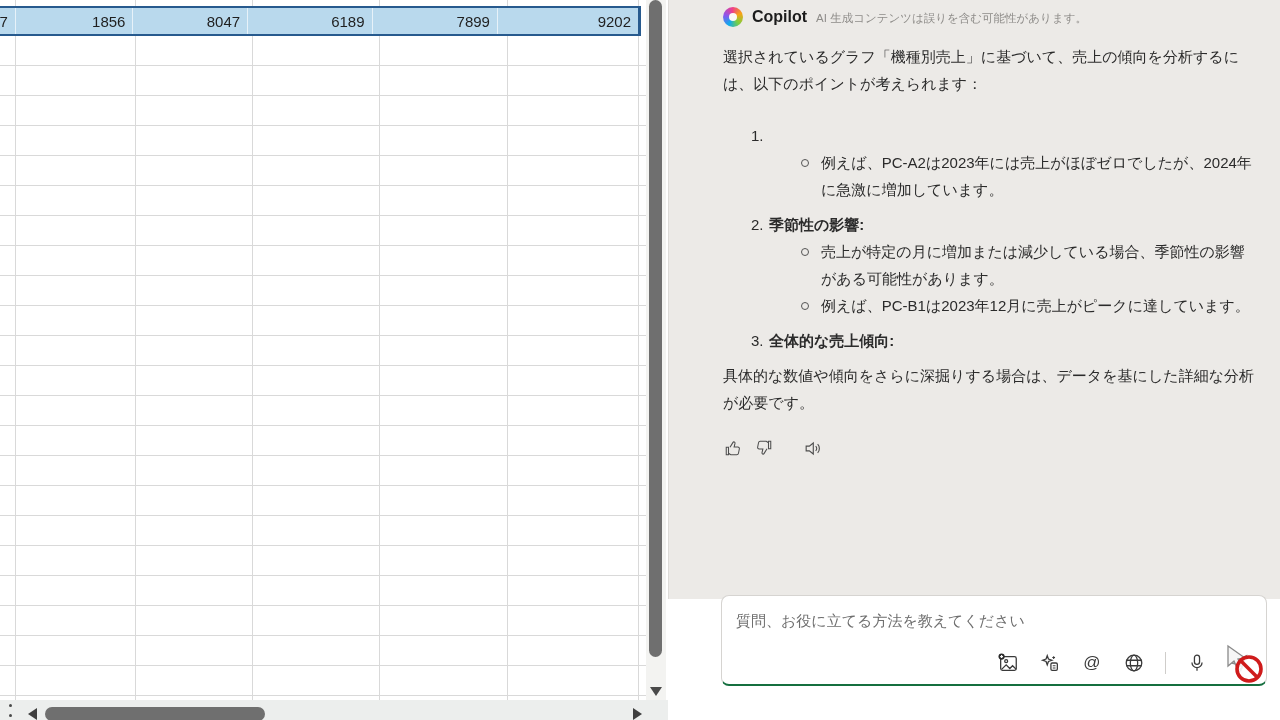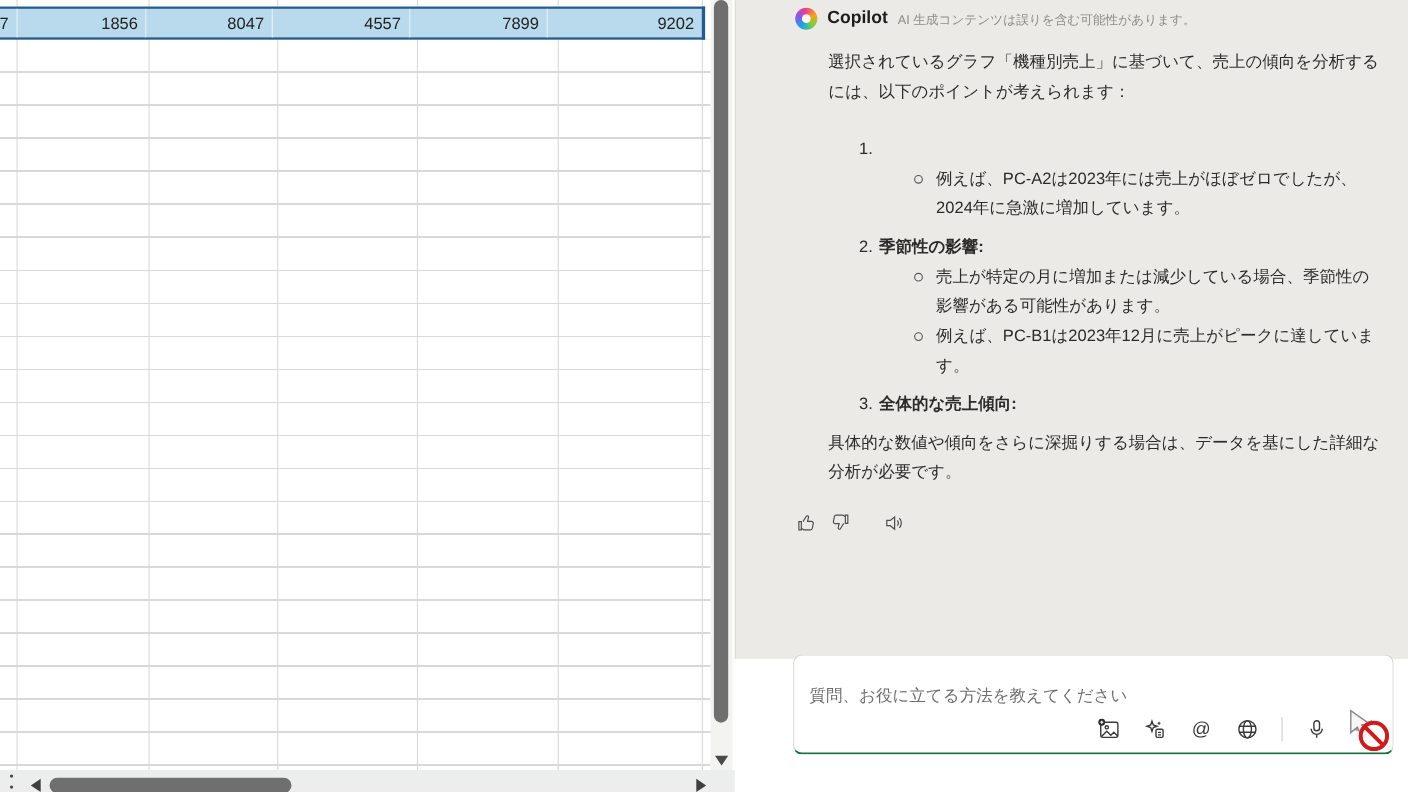--- a/index.html
+++ b/index.html
@@ -38,21 +38,21 @@
   
   .panel { position:absolute; left:668px; top:0; width:612px; height:599px; background:#eceae7;
            border-left:1px solid #dddbd8; color:#2a2a2a; }
   .p-header { display:flex; align-items:center; padding:7px 20px 0 54px; }
   .logo { width:20px; height:20px; border-radius:50%; flex:0 0 auto;
           background:conic-gradient(from 210deg, #0faaed, #8a57ee, #ee3d8d, #f8a313, #7ccf3f, #0faaed); }
   .logo-hole { width:8px; height:8px; border-radius:50%; background:#fbf9f7; position:relative; top:6px; left:6px; }
   .p-title { font-size:16px; font-weight:bold; color:#1c1c1c; margin-left:9px; }
   .p-disc { font-size:11.5px; color:#8e8c89; margin-left:9px; position:relative; top:1px; }
 
-  .msg { padding:16px 22px 0 54px; font-size:15px; line-height:27px; color:#2b2b2b;margin-left:30px; }
+  .msg { padding:16px 22px 0 54px; font-size:15px; line-height:27px; color:#2b2b2b; }
   .msg p { margin:0; }
   .points { margin-top:25px; }
   .point { margin-bottom:8px; }
   .pt-head { display:flex; margin-left:28px; }
   .pt-num { flex:0 0 18px; }
   .pt-title { font-weight:bold; }
   .bullet { display:flex; margin-left:76px; }
   .b-mark { flex:0 0 22px; position:relative; }
   .b-mark::before { content:""; position:absolute; left:2px; top:10px; width:6px; height:6px;
                     border:1.5px solid #555; border-radius:50%; }
@@ -61,21 +61,21 @@
 
   .feedback { display:flex; align-items:center; gap:11px; padding:22px 0 0 54px; }
   .fb-btn { width:20px; height:20px; display:flex; align-items:center; justify-content:center; cursor:pointer; }
   .fb-btn svg { stroke:#4d4d4d; fill:none; stroke-width:1.4; }
   .fb-spacer { width:6px; }
 
   
   .input-card { position:absolute; left:52px; top:595px; width:546px; height:91px; background:#fff;
                 border:1px solid #d6d4d1; border-bottom:2.5px solid #156f3f; border-radius:8px; }
   .chat-input { position:absolute; left:14px; top:10px; width:420px; height:28px; border:none; outline:none;
-                font-size:15px; color:#0c4a6e; background:transparent; font-family:"Liberation Sans","DejaVu Sans",sans-serif;margin-top:12px; }
+                font-size:15px; color:#0c4a6e; background:transparent; font-family:"Liberation Sans","DejaVu Sans",sans-serif; }
   .chat-input::placeholder { color:#6e6e6e; opacity:1; }
   .tool-row { position:absolute; right:16px; bottom:10px; display:flex; align-items:center; gap:20px; }
   .tool-btn { width:22px; height:22px; display:flex; align-items:center; justify-content:center; cursor:pointer; }
   .tool-btn svg { stroke:#3a3a3a; fill:none; stroke-width:1.4; }
   .at-glyph { font-size:17px; color:#3a3a3a; }
   .tool-div { width:1px; height:22px; background:#cfcdca; }
 
   
   .watermark { position:absolute; left:1124px; top:645px; z-index:50; font-size:58px; font-weight:bold;
                color:#8f8f8f; opacity:.78; letter-spacing:-3px; pointer-events:none; }
@@ -92,21 +92,21 @@
     <div class="vl" style="left:252px"></div>
     <div class="vl" style="left:379px"></div>
     <div class="vl" style="left:507px"></div>
     <div class="vl" style="left:638px"></div>
     <div class="hlines"></div>
 
     <div class="sel-row">
       <div class="cell c0">37</div>
       <div class="cell c1">1856</div>
       <div class="cell c2">8047</div>
-      <div class="cell c3">4557</div>
+      <div class="cell c3">6189</div>
       <div class="cell c4">7899</div>
       <div class="cell c5">9202</div>
     </div>
 
     <div class="vscroll">
       <div class="vthumb"></div>
       <div class="varrow-down"></div>
     </div>
 
     <div class="hstrip">

